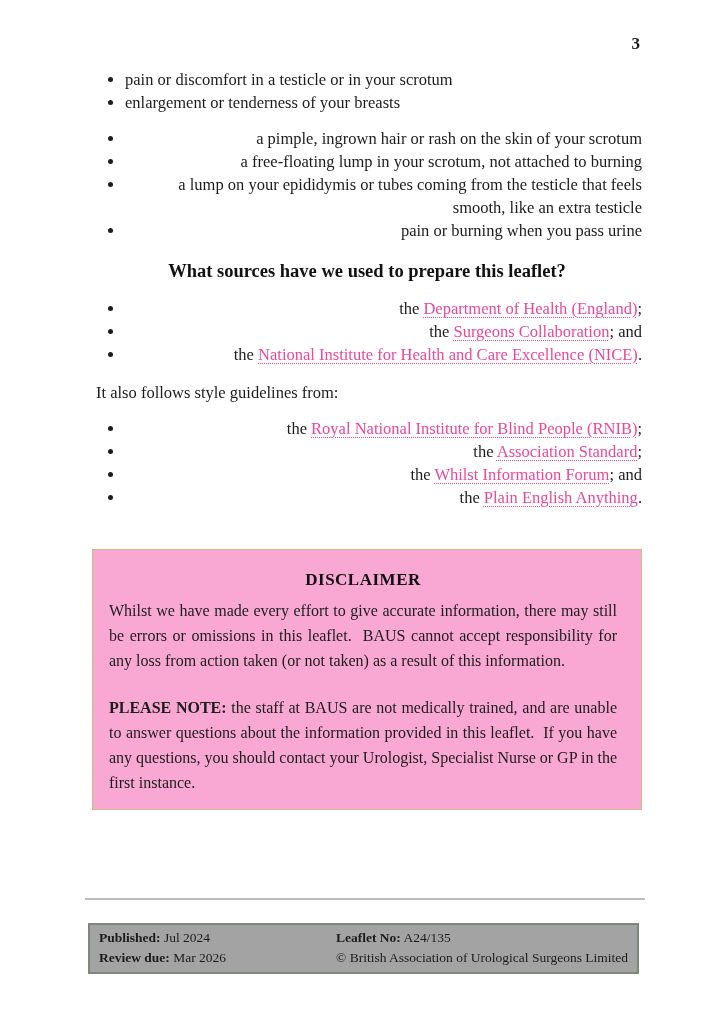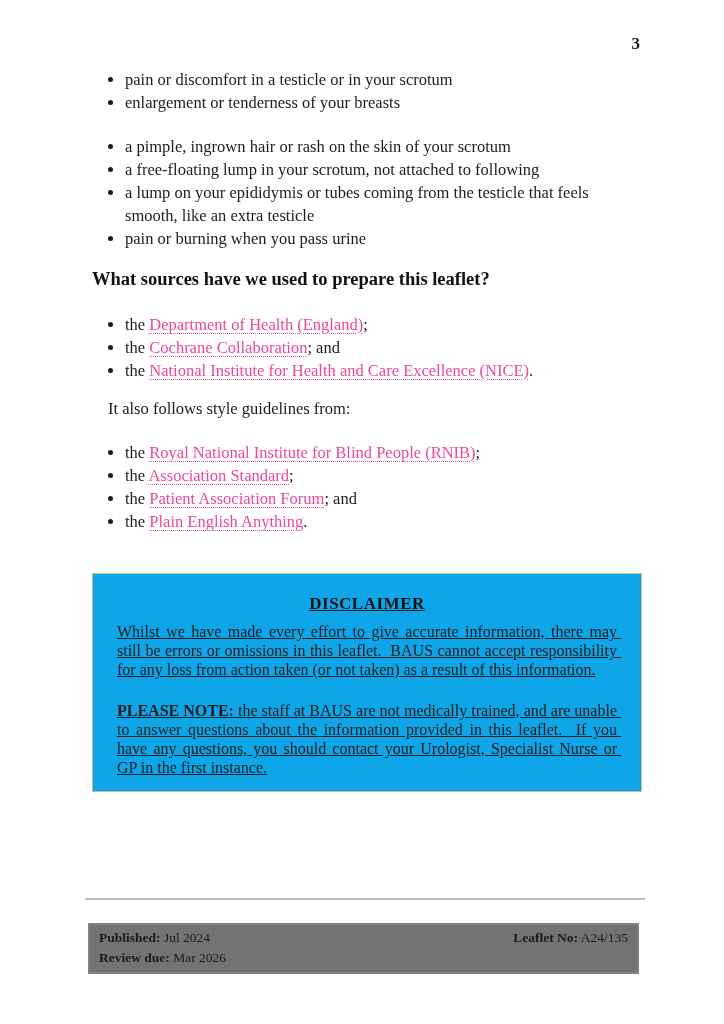--- a/index.html
+++ b/index.html
@@ -15,55 +15,54 @@
     position:absolute; top:34px; right:84px;
     font-weight:bold; font-size:17px;
   }
   .content {
     position:absolute; left:92px; top:68px; width:550px;
     font-size:16.5px; line-height:23px;
   }
   ul.doc-list { margin:0; padding:0 0 0 33px; list-style:disc outside; }
   ul.doc-list li { margin:0; padding:0; }
   p.para { margin:12px 0 0 0; }
-  p.para-lead { margin:15px 0 0 16px; }
-  ul.mt { margin-top:21px; }
+  p.para-lead { margin:15px 0 0 4px; }
+  ul.mt { margin-top:13px;text-align:right; }
   h2.section-heading {
     font-size:18.5px; line-height:26px;
-    margin:16px 0 5px 0; font-weight:bold; color:#111;
+    margin:16px 0 5px 0; font-weight:bold; color:#111;text-align:center;
   }
   a.doclink {
     color:#ec4899;
     text-decoration:underline dotted 1px;
     text-underline-offset:3px;
   }
   .disclaimer-box {
     margin-top:40px;
-    background:#0ea5e9;
+    background:#f9a8d4;
     border:1px solid #CDBC88;
-    padding:18px 24px 14px 24px;
-    text-decoration:underline;
+    padding:18px 24px 14px 16px;
   }
   .disclaimer-title {
     text-align:center; font-weight:bold; font-size:17px;
     margin:0 0 7px 0; letter-spacing:0.5px; color:#111;
   }
   .disclaimer-box p {
     margin:0; text-align:justify;
-    font-size:16px; line-height:19px;
+    font-size:16px; line-height:25px;
     white-space:pre-wrap;
   }
   .disclaimer-box p.note { margin-top:22px; }
   .footer-rule {
     position:absolute; left:85px; top:898px; width:560px;
     border-top:2px solid #bdbdbd;
   }
   .footer-box {
     position:absolute; left:88px; top:923px; width:529px;
-    background:#737373;
+    background:#a3a3a3;
     border:2px solid #7D8878;
     padding:3px 9px 4px 9px;
     display:flex; justify-content:space-between; align-items:flex-start;
     font-size:13.5px; line-height:20px;
   }
   .footer-right { text-align:left; }
   b { font-weight:bold; }
 </style>
 </head>
 <body>
@@ -75,56 +74,57 @@
   <div class="content">
 
     <ul class="doc-list">
       <li>pain or discomfort in a testicle or in your scrotum</li>
       <li>enlargement or tenderness of your breasts</li>
     </ul>
 
 
     <ul class="doc-list mt">
       <li>a pimple, ingrown hair or rash on the skin of your scrotum</li>
-      <li>a free-floating lump in your scrotum, not attached to following</li>
+      <li>a free-floating lump in your scrotum, not attached to burning</li>
       <li>a lump on your epididymis or tubes coming from the testicle that feels smooth, like an extra testicle</li>
       <li>pain or burning when you pass urine</li>
     </ul>
 
     <h2 class="section-heading">What sources have we used to prepare this leaflet?</h2>
 
 
     <ul class="doc-list mt">
       <li><span>the </span><a href="#" class="doclink">Department of Health (England)</a><span>;</span></li>
-      <li><span>the </span><a href="#" class="doclink">Cochrane Collaboration</a><span>; and</span></li>
+      <li><span>the </span><a href="#" class="doclink">Surgeons Collaboration</a><span>; and</span></li>
       <li><span>the </span><a href="#" class="doclink">National Institute for Health and Care Excellence (NICE)</a><span>.</span></li>
     </ul>
 
     <p class="para-lead">It also follows style guidelines from:</p>
 
     <ul class="doc-list mt">
       <li><span>the </span><a href="#" class="doclink">Royal National Institute for Blind People (RNIB)</a><span>;</span></li>
       <li><span>the </span><a href="#" class="doclink">Association Standard</a><span>;</span></li>
-      <li><span>the </span><a href="#" class="doclink">Patient Association Forum</a><span>; and</span></li>
+      <li><span>the </span><a href="#" class="doclink">Whilst Information Forum</a><span>; and</span></li>
       <li><span>the </span><a href="#" class="doclink">Plain English Anything</a><span>.</span></li>
     </ul>
 
     <div class="disclaimer-box">
       <div class="disclaimer-title">DISCLAIMER</div>
       <p>Whilst we have made every effort to give accurate information, there may still be errors or omissions in this leaflet.  BAUS cannot accept responsibility for any loss from action taken (or not taken) as a result of this information.</p>
       <p class="note"><b>PLEASE NOTE:</b><span> the staff at BAUS are not medically trained, and are unable to answer questions about the information provided in this leaflet.  If you have any questions, you should contact your Urologist, Specialist Nurse or GP in the first instance.</span></p>
     </div>
 
   </div>
 
   <div class="footer-rule"></div>
 
   <div class="footer-box">
     <div class="footer-left">
       <div><b>Published:</b> <span>Jul 2024</span></div>
       <div><b>Review due:</b> <span>Mar 2026</span></div>
     </div>
     <div class="footer-right">
       <div><b>Leaflet No:</b> <span>A24/135</span></div>
+      <div>© British Association of Urological Surgeons Limited</div>
     </div>
   </div>
 
 </div>
 
 </body></html>

